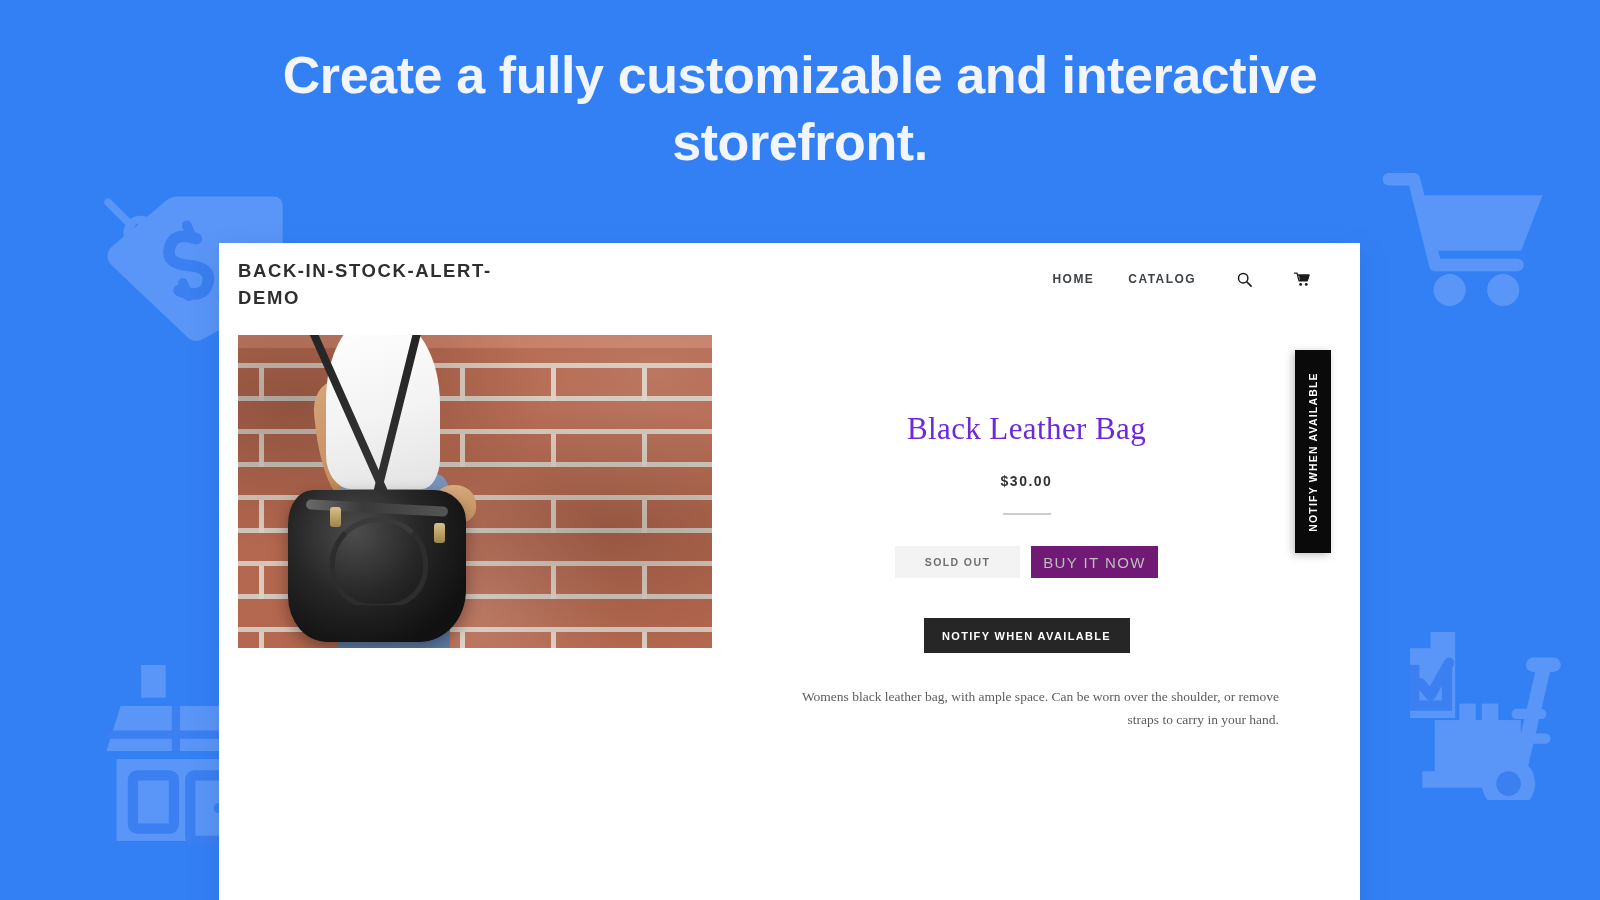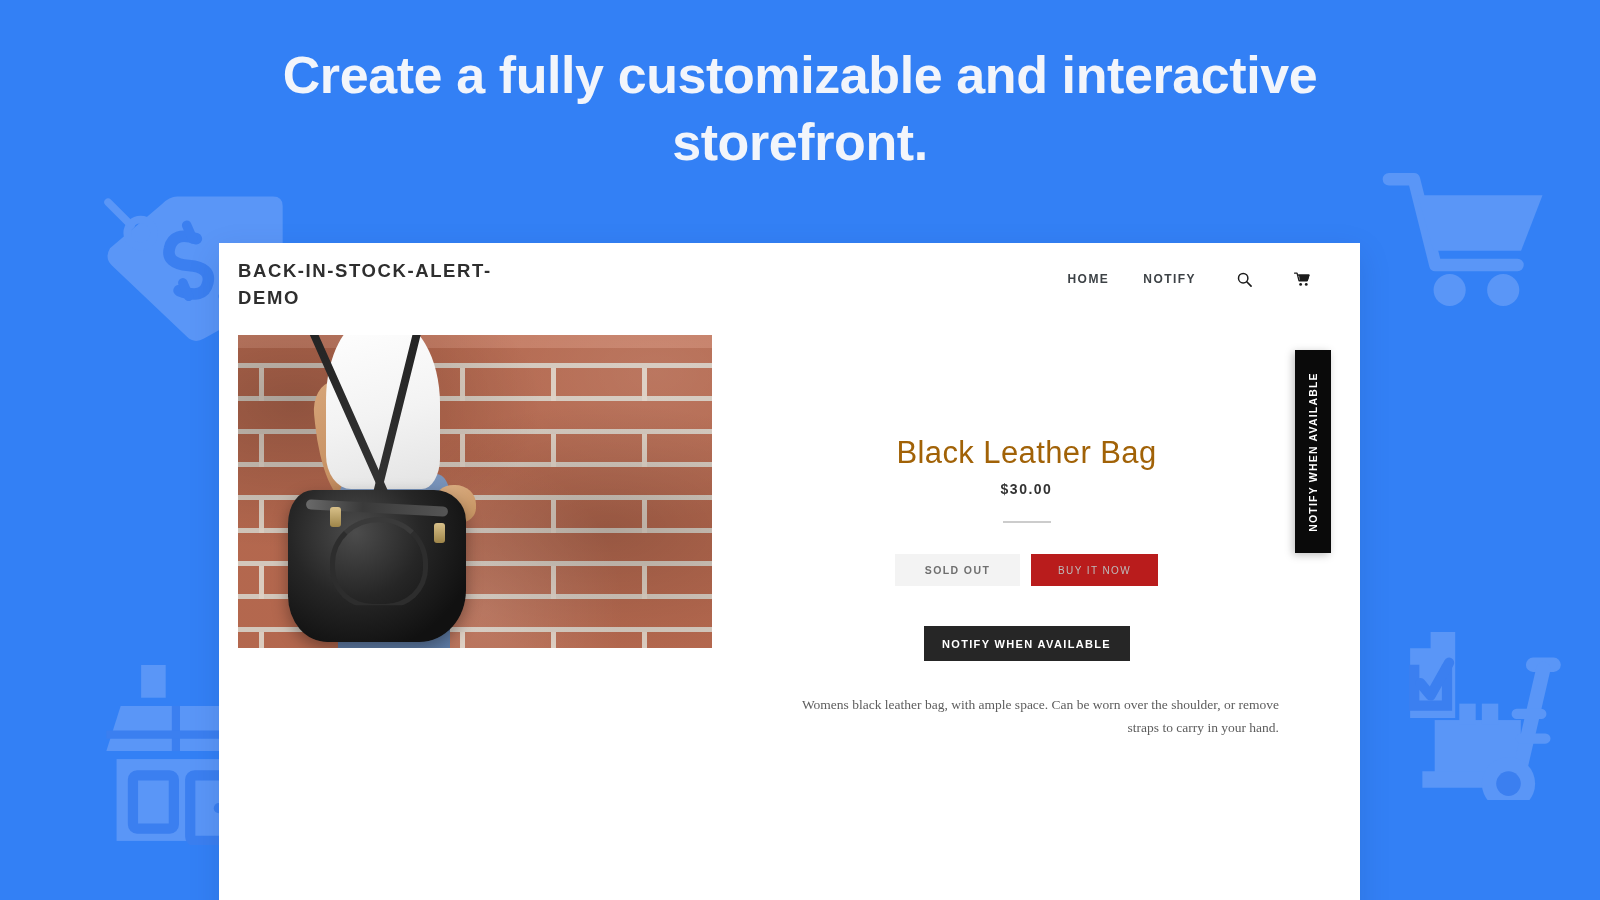--- a/index.html
+++ b/index.html
@@ -236,33 +236,33 @@
   .bag-clasp.l { left: 92px; top: 172px; }
   .bag-clasp.r { left: 196px; top: 188px; }
 
   
   .product-info {
     flex: 1;
     text-align: center;
     padding: 18px 60px 0 60px;
   }
   .product-title {
-    font-family: Liberation Sans, sans-serif;
+    font-family: Liberation Serif, serif;
     font-size: 31px;
-    color: #a16207;
+    color: #6d28d9;
     font-weight: normal;
     letter-spacing: 0.4px;
-    margin-top: 82px;
+    margin-top: 58px;
   }
   .product-price {
     font-size: 14px;
     font-weight: bold;
     letter-spacing: 1.5px;
     color: #333333;
-    margin-top: 10px;
+    margin-top: 26px;
   }
   .price-divider {
     width: 48px;
     height: 2px;
     background: #cccccc;
     margin: 24px auto 0 auto;
   }
   .purchase-row {
     display: flex;
     justify-content: center;
@@ -277,24 +277,24 @@
     border: none;
     font-size: 10.5px;
     font-weight: bold;
     letter-spacing: 1.4px;
     font-family: "Liberation Sans", sans-serif;
     cursor: not-allowed;
   }
   .btn-buynow {
     width: 127px;
     height: 32px;
-    background: #b91c1c;
+    background: #701a75;
     color: #bdbdbd;
     border: none;
-    font-size: 10px;
+    font-size: 15px;
     font-weight: normal;
     letter-spacing: 1.4px;
     font-family: "Liberation Sans", sans-serif;
     cursor: not-allowed;
   }
   .btn-notify {
     display: block;
     margin: 40px auto 0 auto;
     width: 206px;
     height: 35px;
@@ -399,21 +399,21 @@
 
 <h1 class="headline">Create a fully customizable and interactive storefront.</h1>
 
 <div class="store-card">
 
   <div class="store-header">
     <div class="store-logo">BACK-IN-STOCK-ALERT-DEMO</div>
 
     <div class="store-nav">
       <a class="nav-link">HOME</a>
-      <a class="nav-link">NOTIFY</a>
+      <a class="nav-link">CATALOG</a>
 
       <span class="nav-icon">
         <svg width="15" height="15" viewBox="0 0 16 16" fill="none">
           <circle cx="6.6" cy="6.6" r="5" stroke="#1c1c1c" stroke-width="1.6"></circle>
           <path d="M10.4 10.4 L15 15" stroke="#1c1c1c" stroke-width="1.8" stroke-linecap="round"></path>
         </svg>
       </span>
 
       <span class="nav-icon">
         <svg width="17" height="15" viewBox="0 0 18 16" fill="#1c1c1c">

